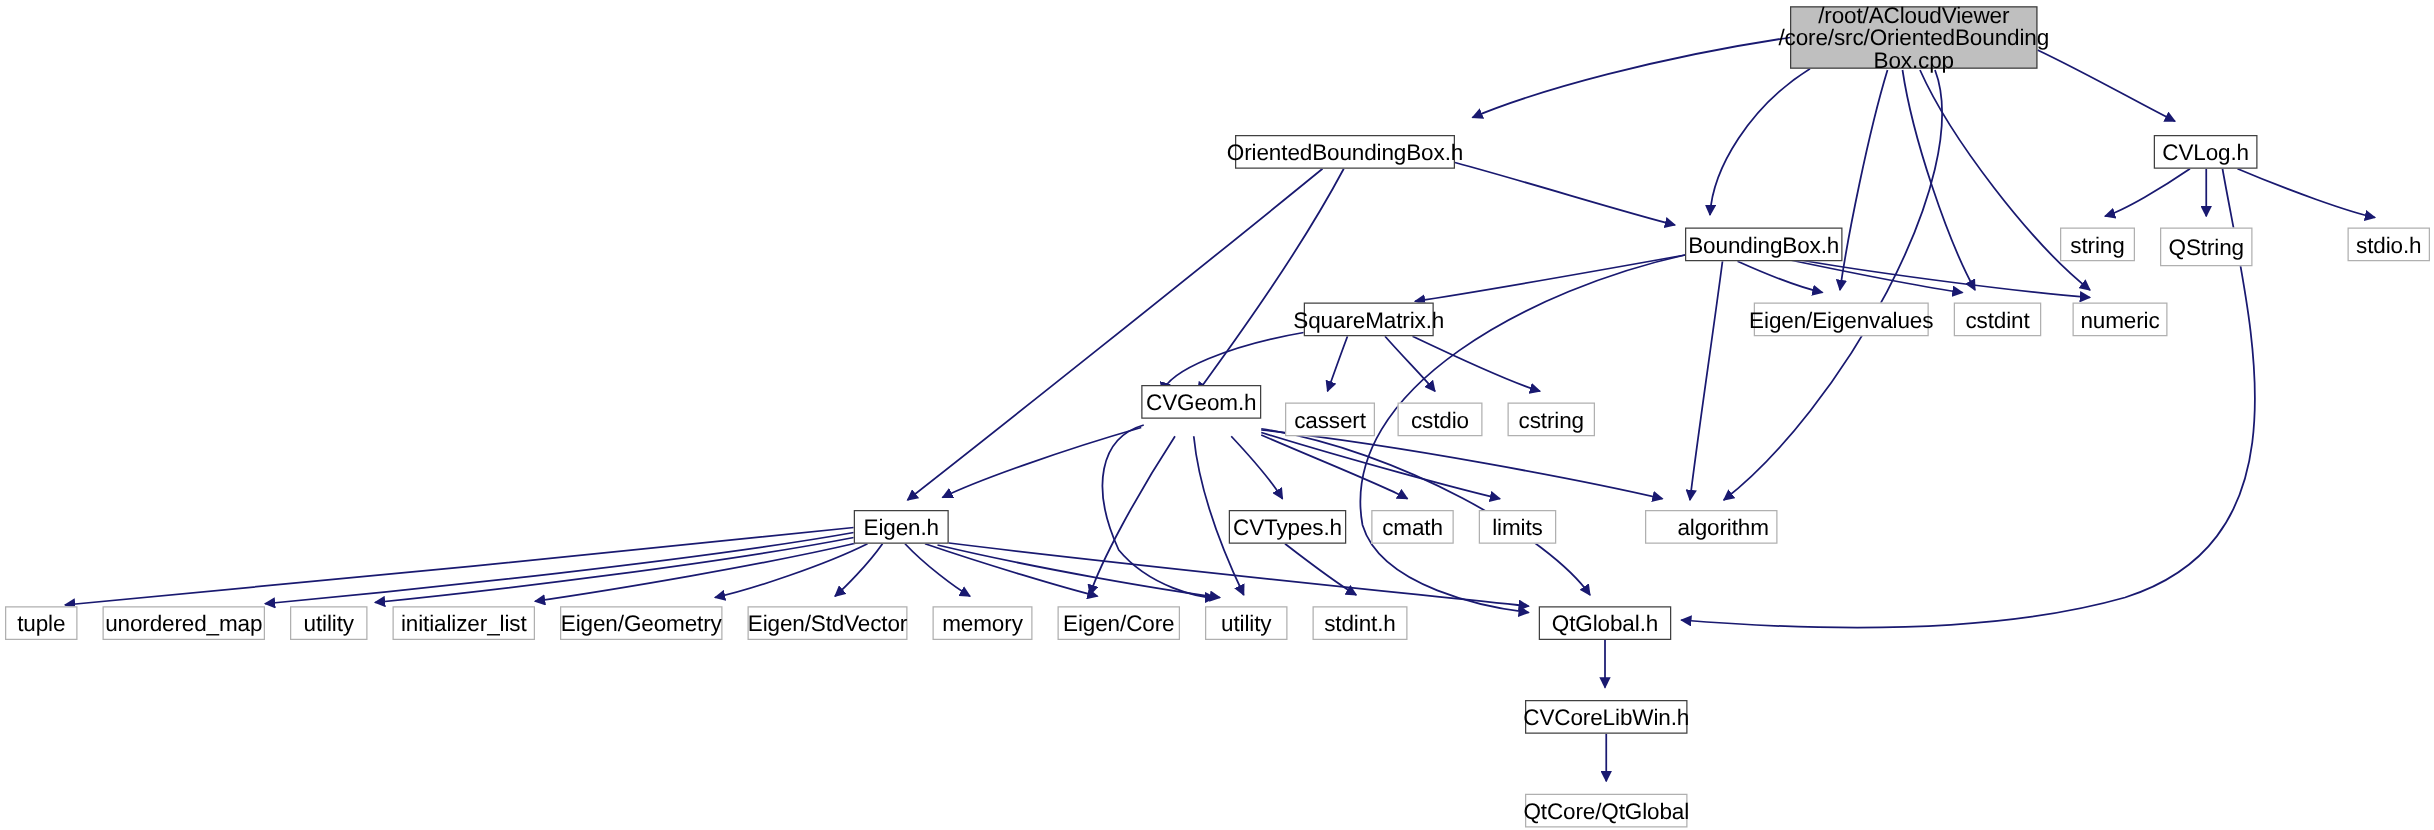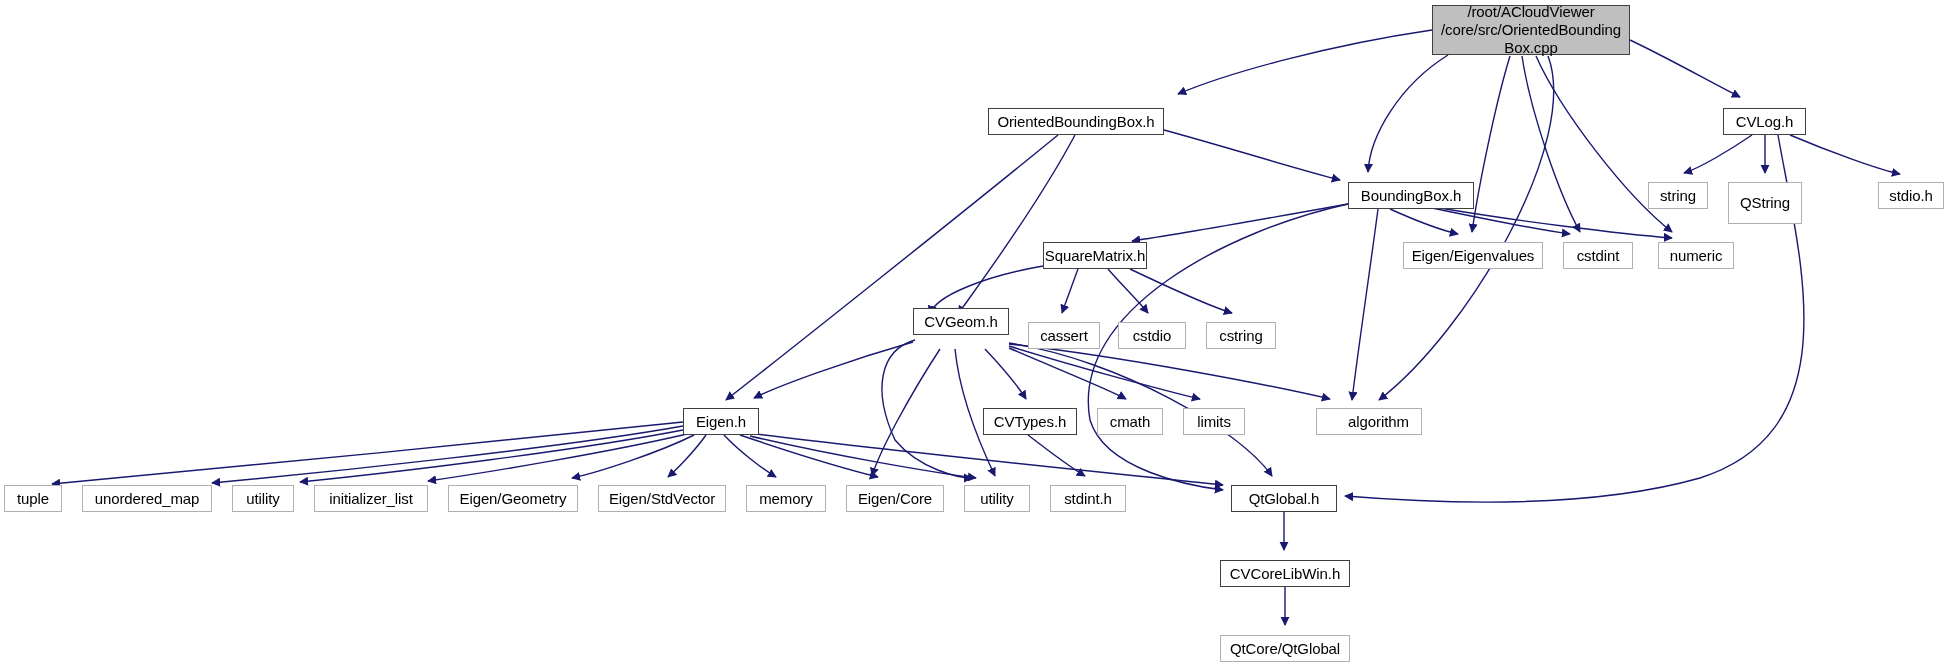--- a/index.html
+++ b/index.html
@@ -23,21 +23,21 @@
     height: 664px;
     pointer-events: none;
   }
   .node {
     position: absolute;
     box-sizing: border-box;
     display: flex;
     align-items: center;
     justify-content: center;
     text-align: center;
-    font-size: 15px;
+    font-size: 18px;
     line-height: 18px;
     color: #000000;
     background: #ffffff;
     border: 1px solid #b0b0b0;
     white-space: pre;
     letter-spacing: -0.1px;
   }
   .node.strong {
     border: 1.6px solid #404040;
   }
@@ -110,21 +110,21 @@
       </g>
   </svg>
   <div id="node-layer">
       <div class="node root" style="left: 1432px; top: 5px; width: 198px; height: 50px;"><span class="lbl">/root/ACloudViewer
 /core/src/OrientedBounding
 Box.cpp</span></div>
       <div class="node strong" style="left: 988px; top: 108px; width: 176px; height: 27px;"><span class="lbl">OrientedBoundingBox.h</span></div>
       <div class="node strong" style="left: 1723px; top: 108px; width: 83px; height: 27px;"><span class="lbl">CVLog.h</span></div>
       <div class="node strong" style="left: 1348px; top: 182px; width: 126px; height: 27px;"><span class="lbl">BoundingBox.h</span></div>
       <div class="node" style="left: 1648px; top: 182px; width: 60px; height: 27px;"><span class="lbl">string</span></div>
-      <div class="node" style="left: 1728px; top: 182px; width: 74px; height: 42px;"><span class="lbl">QString</span></div>
+      <div class="node" style="left: 1728px; top: 182px; width: 74px; height: 31px;"><span class="lbl">QString</span></div>
       <div class="node" style="left: 1878px; top: 182px; width: 66px; height: 27px;"><span class="lbl">stdio.h</span></div>
       <div class="node strong" style="left: 1043px; top: 242px; width: 104px; height: 27px;"><span class="lbl">SquareMatrix.h</span></div>
       <div class="node" style="left: 1403px; top: 242px; width: 140px; height: 27px;"><span class="lbl">Eigen/Eigenvalues</span></div>
       <div class="node" style="left: 1563px; top: 242px; width: 70px; height: 27px;"><span class="lbl">cstdint</span></div>
       <div class="node" style="left: 1658px; top: 242px; width: 76px; height: 27px;"><span class="lbl">numeric</span></div>
       <div class="node strong" style="left: 913px; top: 308px; width: 96px; height: 27px;"><span class="lbl">CVGeom.h</span></div>
       <div class="node" style="left: 1028px; top: 322px; width: 72px; height: 27px;"><span class="lbl">cassert</span></div>
       <div class="node" style="left: 1118px; top: 322px; width: 68px; height: 27px;"><span class="lbl">cstdio</span></div>
       <div class="node" style="left: 1206px; top: 322px; width: 70px; height: 27px;"><span class="lbl">cstring</span></div>
       <div class="node strong" style="left: 683px; top: 408px; width: 76px; height: 27px;"><span class="lbl">Eigen.h</span></div>

